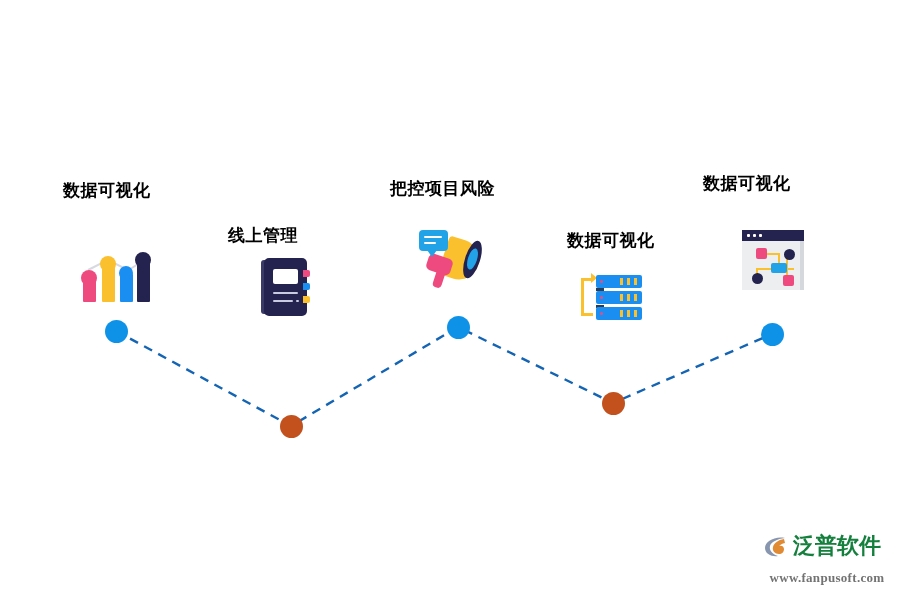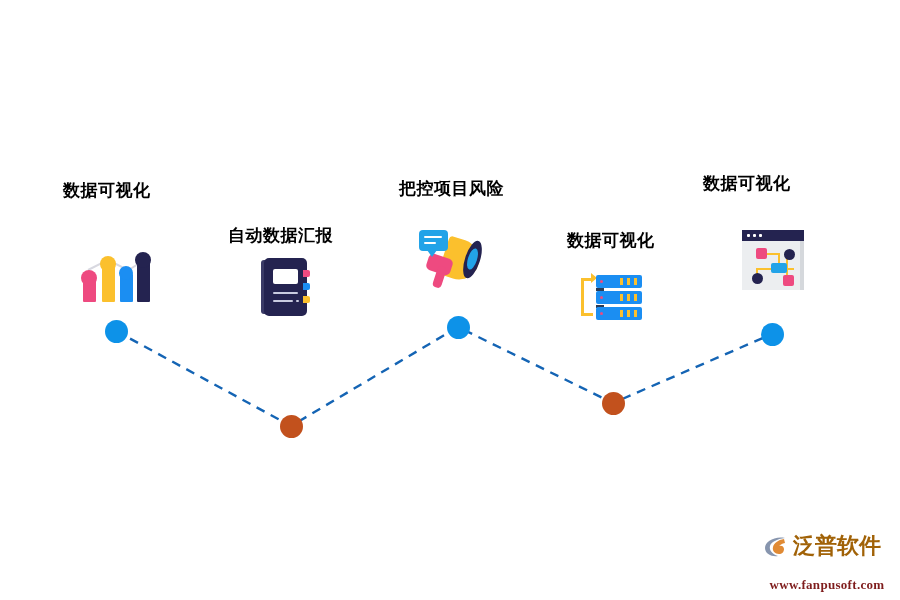--- a/index.html
+++ b/index.html
@@ -182,31 +182,31 @@
   #watermark .wm-row {
     display: flex;
     align-items: center;
   }
   #watermark .wm-mark {
     width: 28px; height: 28px; position: relative; margin-right: 3px;
   }
   #watermark .wm-text {
     font-size: 22px;
     font-weight: bold;
-    color: #a16207;
+    color: #15803d;
     letter-spacing: 0px;
     line-height: 1;
   }
   #watermark .wm-url {
     font-family: "Liberation Serif", "DejaVu Serif", serif;
     font-size: 13px;
     font-weight: bold;
-    color: #7f1d1d;
+    color: #737373;
     letter-spacing: 0.3px;
-    margin-top: 17px;
+    margin-top: 10px;
     text-align: center;
   }
 </style>
 </head>
 <body>
 
 <div id="canvas">
 
   <svg id="zigzag" viewBox="0 0 900 600" xmlns="http://www.w3.org/2000/svg">
     <polyline points="116,331 291,426 458,327 613,403 772,334" fill="none" stroke="#1464b4" stroke-width="2.4" stroke-dasharray="9 7" stroke-linecap="butt"></polyline>
@@ -229,37 +229,37 @@
       <div class="bar" style="left:28px; width:13px; height:38px; background:#fbc02d;"></div>
       <div class="bar" style="left:46px; width:13px; height:28px; background:#1b8ef2;"></div>
       <div class="bar" style="left:63px; width:13px; height:42px; background:#242350;"></div>
       <div class="knob" style="left:7px; top:20px; width:16px; height:16px; background:#ee4a80;"></div>
       <div class="knob" style="left:26px; top:6px; width:16px; height:16px; background:#fbc02d;"></div>
       <div class="knob" style="left:45px; top:16px; width:14px; height:14px; background:#1b8ef2;"></div>
       <div class="knob" style="left:61px; top:2px; width:16px; height:16px; background:#242350;"></div>
     </div>
   </div>
 
-  <div class="step-label" style="left:228px; top:227px;">自动数据汇报</div>
+  <div class="step-label" style="left:228px; top:227px;">线上管理</div>
 
   <div class="step-icon" style="left:261px; top:258px;">
     <div class="notebook">
       <div class="spine"></div>
       <div class="cover"></div>
       <div class="screen"></div>
       <div class="tline" style="top:34px; width:25px;"></div>
       <div class="tline" style="top:42px; width:20px;"></div>
       <div class="tline" style="left:35px; top:42px; width:3px;"></div>
       <div class="tab" style="top:12px; background:#ee4a80;"></div>
       <div class="tab" style="top:25px; background:#1b8ef2;"></div>
       <div class="tab" style="top:38px; background:#fbc02d;"></div>
     </div>
   </div>
 
-  <div class="step-label" style="left:399px; top:180px;">把控项目风险</div>
+  <div class="step-label" style="left:390px; top:180px;">把控项目风险</div>
 
   <div class="step-icon" style="left:419px; top:228px;">
     <div class="megaphone">
       <div class="mega-cone"></div>
       <div class="mega-mouth"></div>
       <div class="mega-mouth-inner"></div>
       <div class="mega-handle-a"></div>
       <div class="mega-handle-b"></div>
       <div class="mega-bubble-tail"></div>
       <div class="mega-bubble">

